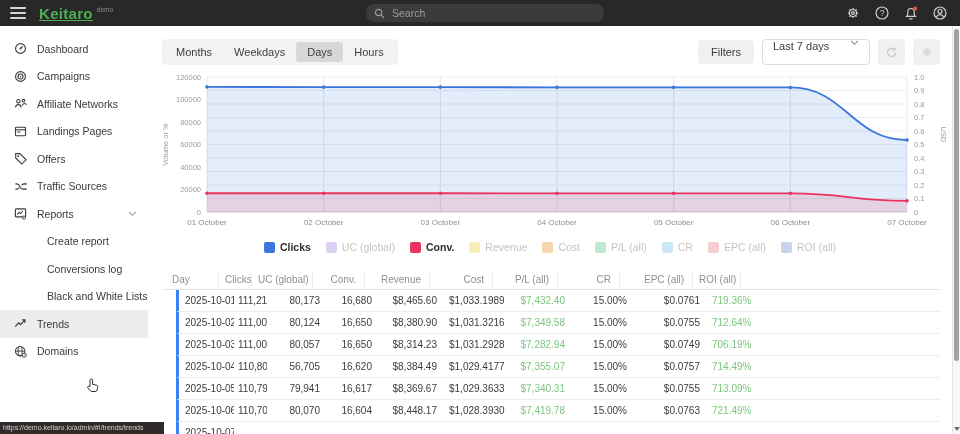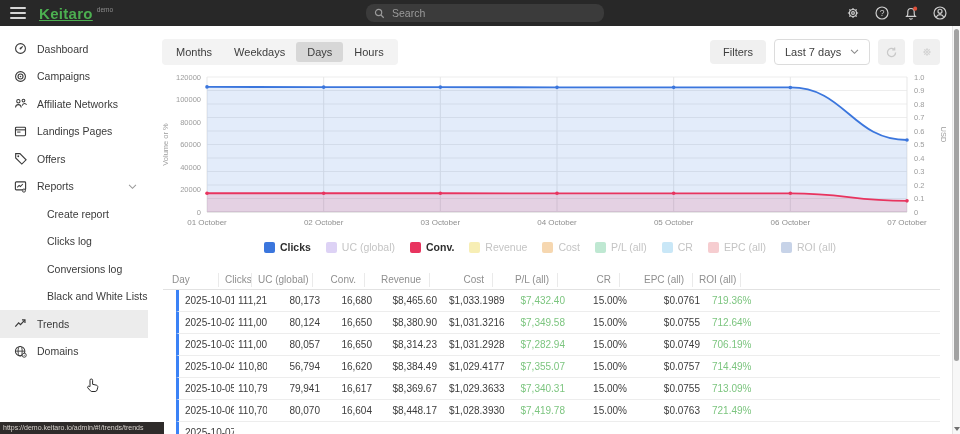--- a/index.html
+++ b/index.html
@@ -35,21 +35,21 @@
 
   
   .main { position:absolute; left:148px; top:26px; right:8px; bottom:0; background:#fff; }
 
   .toolbar { position:absolute; top:13px; left:14px; right:12px; height:28px; }
   .tabs { display:inline-flex; background:#f3f3f3; border-radius:4px; padding:3px; }
   .tab { padding:4px 11px; font-size:11px; color:#3d3d3d; border-radius:3px; cursor:pointer; white-space:nowrap; }
   .tab.active { background:#d7d7d7; }
   .toolbar-right { position:absolute; right:0; top:0; display:flex; gap:8px; align-items:center; }
   .btn-filters { background:#f0f0f0; border:none; border-radius:4px; padding:6px 13px; font-size:11px; color:#3d3d3d; cursor:pointer; font-family:inherit; }
-  .range-select { width:96px; height:26px; background:#fff; border:1px solid #dcdcdc; border-radius:4px; display:flex; align-items:center; justify-content:space-between; padding:0 10px; font-size:11px; color:#3d3d3d; cursor:pointer; }
+  .range-select { width:108px; height:26px; background:#fff; border:1px solid #dcdcdc; border-radius:4px; display:flex; justify-content:space-between; padding:0 10px; font-size:11px; color:#3d3d3d; cursor:pointer; }
   .icon-btn { width:27px; height:26px; background:#f0f0f0; border:none; border-radius:4px; display:flex; align-items:center; justify-content:center; cursor:pointer; }
 
   .chart-wrap { position:absolute; top:44px; left:0; width:804px; height:166px; }
 
   .legend { position:absolute; top:215px; left:0; right:0; display:flex; justify-content:center; gap:15px; align-items:center; }
   .legend-item { display:flex; align-items:center; gap:5px; cursor:pointer; font-size:10.5px; }
   .legend-swatch { width:11px; height:11px; border-radius:2px; }
   .legend-item .llbl { color:#c4c4c4; }
   .legend-item.on .llbl { color:#2e2e2e; font-weight:bold; }
 
@@ -177,36 +177,44 @@
           <svg width="13" height="13" viewBox="0 0 14 14">
             <path d="M1.8 1.8h4.6L13 8.4 8.4 13 1.8 6.4z" fill="none" stroke="#3a3a3a" stroke-width="1.2"></path>
             <circle cx="4.6" cy="4.6" r="1" fill="#3a3a3a"></circle>
           </svg>
         </span>
         <span class="lbl">Offers</span>
       </div>
       <div class="side-item">
         <span class="icn">
           <svg width="13" height="13" viewBox="0 0 14 14">
+            <path d="M1.5 4.2h1.6c3.2 0 3.2 5.6 6.4 5.6h2.6" fill="none" stroke="#3a3a3a" stroke-width="1.2"></path>
+            <path d="M1.5 9.8h1.6c1.2 0 2-.6 2.7-1.5M8.3 5.5c.7-.8 1.5-1.3 2.6-1.3h1.2" fill="none" stroke="#3a3a3a" stroke-width="1.2"></path>
+            <circle cx="12.6" cy="4.2" r="1" fill="#3a3a3a"></circle>
+            <circle cx="12.6" cy="9.8" r="1" fill="#3a3a3a"></circle>
+          </svg>
+        </span>
+        <span class="lbl">Traffic Sources</span>
+      </div>
+      <div class="side-item">
+        <span class="icn">
+          <svg width="13" height="13" viewBox="0 0 14 14">
             <rect x="1.5" y="2" width="11" height="8.6" rx="1" fill="none" stroke="#3a3a3a" stroke-width="1.2"></rect>
             <path d="M3.5 8l2-2.2 1.4 1.2 2.6-2.7" fill="none" stroke="#3a3a3a" stroke-width="1.1"></path>
             <circle cx="10.7" cy="11.4" r="1.7" fill="#fff" stroke="#3a3a3a" stroke-width="1"></circle>
             <circle cx="10.7" cy="11.4" r="0.5" fill="#3a3a3a"></circle>
           </svg>
         </span>
         <span class="lbl">Reports</span>
         <svg class="chev" width="9" height="6" viewBox="0 0 10 7">
           <path d="M1 1l4 4 4-4" fill="none" stroke="#9a9a9a" stroke-width="1.2"></path>
         </svg>
       </div>
       <div class="side-item child">
         <span class="lbl">Create report</span>
-      </div>
-      <div class="side-item child">
-        <span class="lbl">Clicks log</span>
       </div>
       <div class="side-item child">
         <span class="lbl">Conversions log</span>
       </div>
       <div class="side-item child">
         <span class="lbl">Black and White Lists</span>
       </div>
       <div class="side-item active">
         <span class="icn">
           <svg width="13" height="13" viewBox="0 0 14 14">
@@ -426,21 +434,21 @@
             <div class="al-r">$1,031.2928</div>
             <div class="al-r c-green">$7,282.94</div>
             <div class="al-r">15.00%</div>
             <div class="al-r">$0.0749</div>
             <div class="al-r c-green">706.19%</div>
             <div></div>
           </div>
           <div class="t-grid t-row">
             <div class="">2025-10-04</div>
             <div class="al-r">110,80</div>
-            <div class="al-r">56,794</div>
+            <div class="al-r">56,705</div>
             <div class="al-r">16,620</div>
             <div class="al-r">$8,384.49</div>
             <div class="al-r">$1,029.4177</div>
             <div class="al-r c-green">$7,355.07</div>
             <div class="al-r">15.00%</div>
             <div class="al-r">$0.0757</div>
             <div class="al-r c-green">714.49%</div>
             <div></div>
           </div>
           <div class="t-grid t-row">

